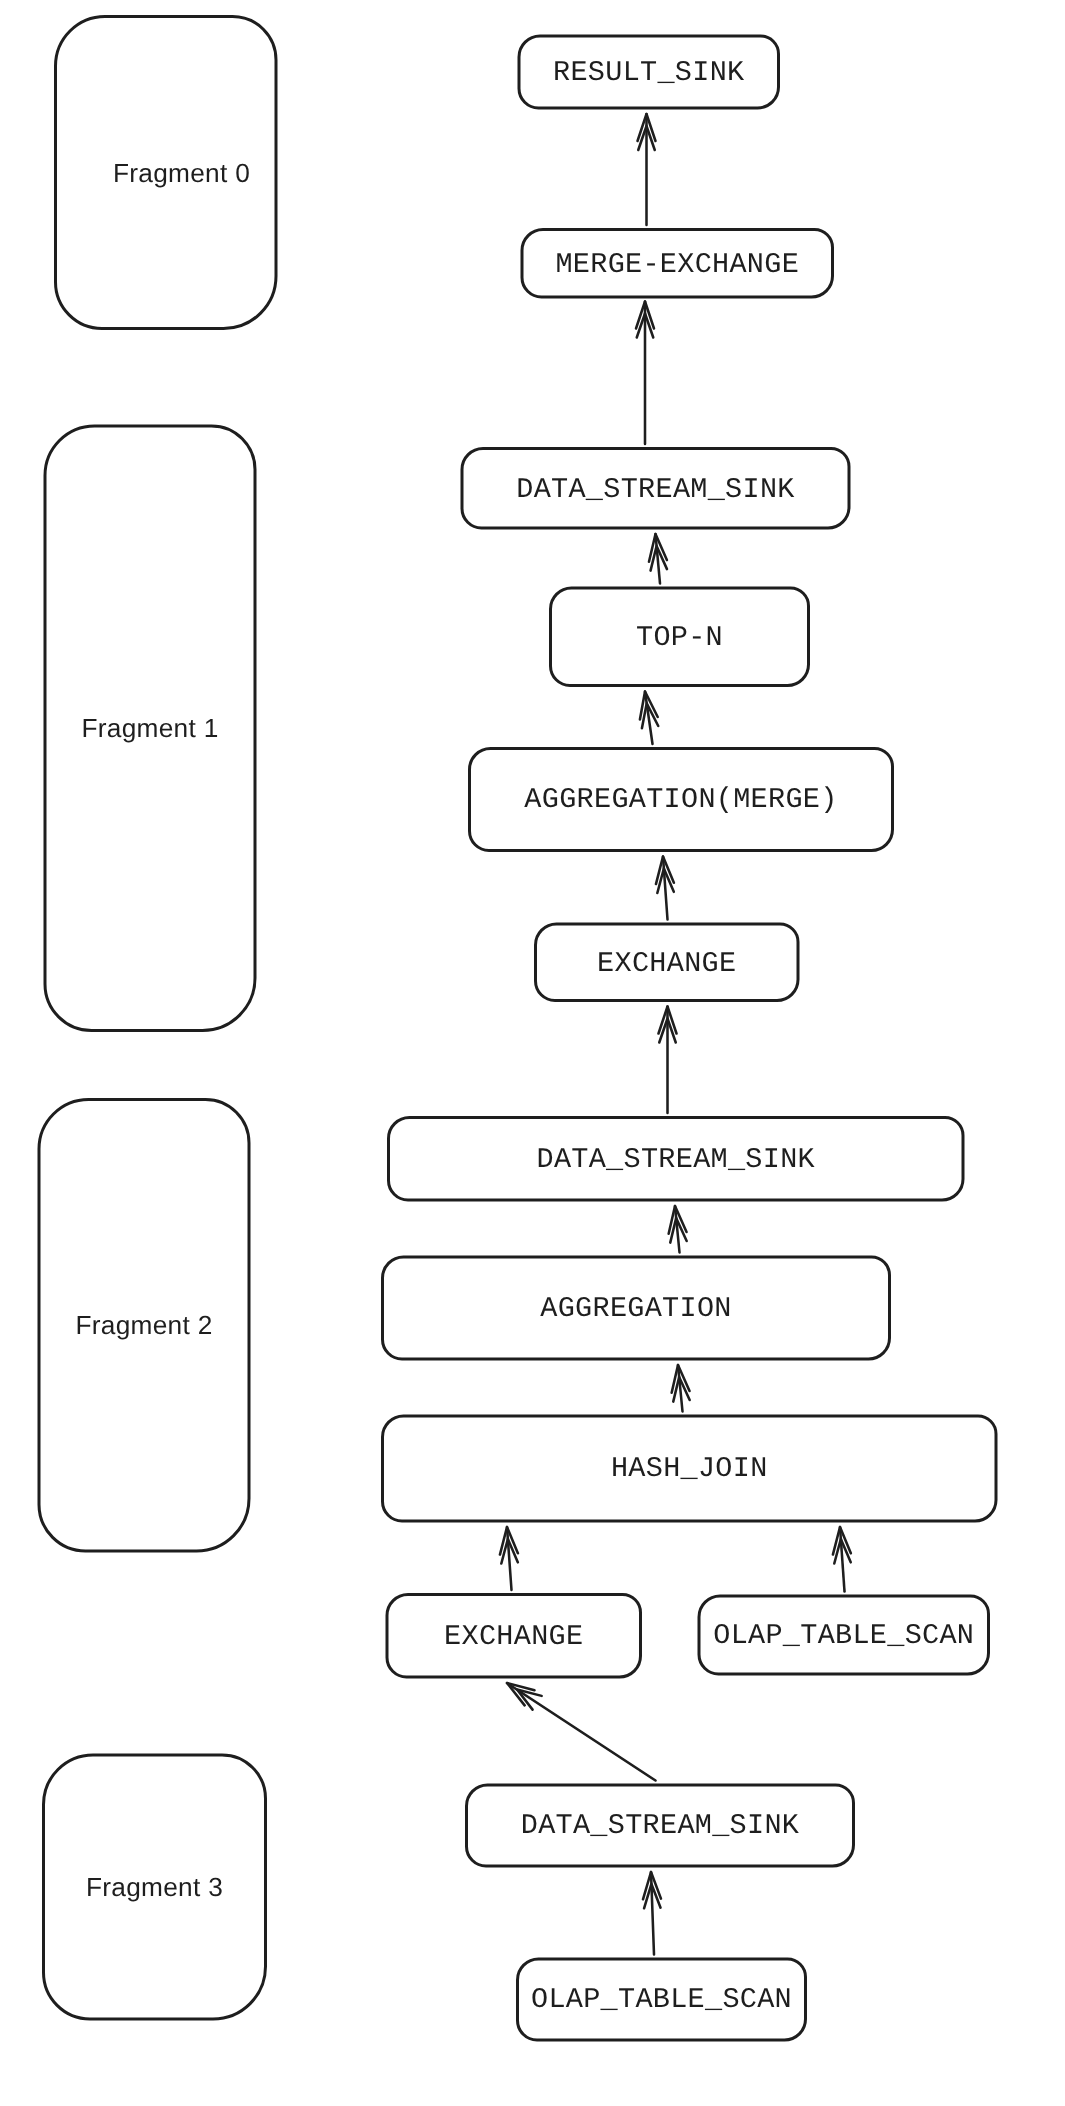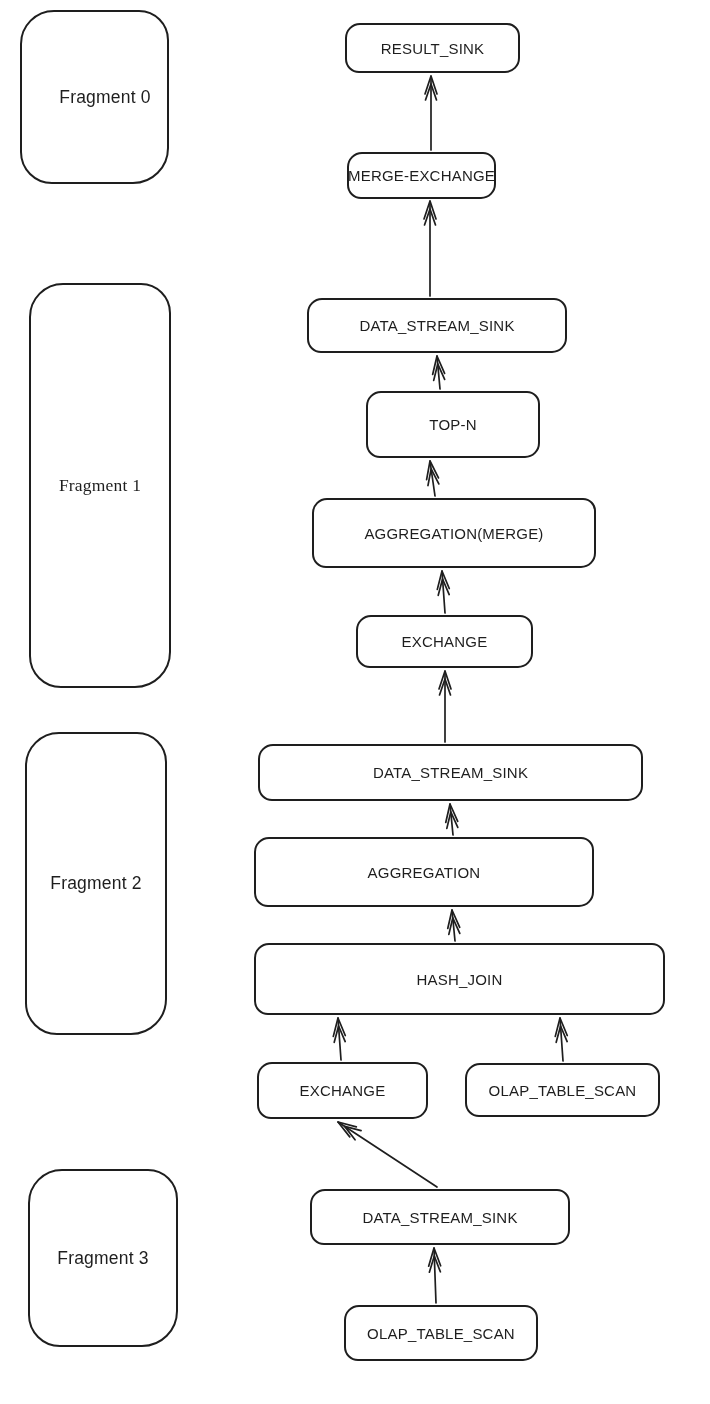--- a/index.html
+++ b/index.html
@@ -43,23 +43,24 @@
   }
   .node {
     position: absolute;
     box-sizing: border-box;
     border: 2.2px solid var(--stroke);
     border-radius: 15px 13px 15px 14px;
     background: var(--bg);
     display: flex;
     align-items: center;
     justify-content: center;
-    font-size: 15px;
+    font-size: 19px;
     letter-spacing: 0.2px;
     white-space: nowrap;
+    font-family: Liberation Mono, monospace;
   }
 </style>
 </head>
 <body>
 
 <div id="canvas">
   <svg id="edges-layer" viewBox="0 0 710 1404" xmlns="http://www.w3.org/2000/svg">
       <g>
         <line x1="431" y1="150" x2="431" y2="76"></line>
         <polyline points="437,94 431,76 425,94"></polyline>
@@ -115,38 +116,38 @@
         <polyline points="356.33972856408633,1126.8635744258352 338,1122 349.753638195768,1136.8946966791198"></polyline>
         <polyline points="361.08086925871544,1130.5745830372143 344.6874148355232,1126.3907269122121 355.04361975442373,1139.769778436059"></polyline>
       </g>
       <g>
         <line x1="436" y1="1303" x2="434" y2="1248"></line>
         <polyline points="440.65015011360714,1265.7700732543929 434,1248 428.65807613825,1266.2061486716786"></polyline>
         <polyline points="440.3685180732768,1271.7842800511253 434.29071694485714,1255.9947159835715 429.37578359586604,1272.1840158503037"></polyline>
       </g>
     </svg>
   <div id="fragments-layer">
-      <div class="fragment" style="left: 20px; top: 10px; width: 149px; height: 174px; padding-left: 21px;">
+      <div class="fragment" style="left: 36px; top: 10px; width: 149px; height: 210px; padding-left: 21px;">
         <span>Fragment 0</span>
       </div>
-      <div class="fragment" style="left: 29px; top: 283px; width: 142px; height: 405px; font-family: Liberation Serif, serif;">
+      <div class="fragment" style="left: 29px; top: 283px; width: 142px; height: 405px;">
         <span>Fragment 1</span>
       </div>
       <div class="fragment" style="left: 25px; top: 732px; width: 142px; height: 303px;">
         <span>Fragment 2</span>
       </div>
       <div class="fragment" style="left: 28px; top: 1169px; width: 150px; height: 178px;">
         <span>Fragment 3</span>
       </div>
     </div>
   <div id="nodes-layer">
       <div class="node" style="left: 345px; top: 23px; width: 175px; height: 50px;">
         <span>RESULT_SINK</span>
       </div>
-      <div class="node" style="left: 347px; top: 152px; width: 149px; height: 47px;">
+      <div class="node" style="left: 347px; top: 152px; width: 209px; height: 47px;">
         <span>MERGE-EXCHANGE</span>
       </div>
       <div class="node" style="left: 307px; top: 298px; width: 260px; height: 55px;">
         <span>DATA_STREAM_SINK</span>
       </div>
       <div class="node" style="left: 343px; top: 391px; width: 174px; height: 67px; margin-left: 23px;">
         <span>TOP-N</span>
       </div>
       <div class="node" style="left: 312px; top: 498px; width: 284px; height: 70px;">
         <span>AGGREGATION(MERGE)</span>

